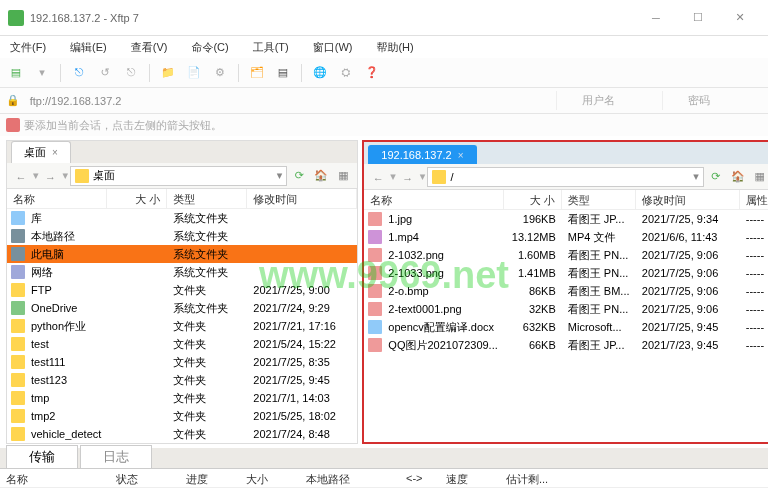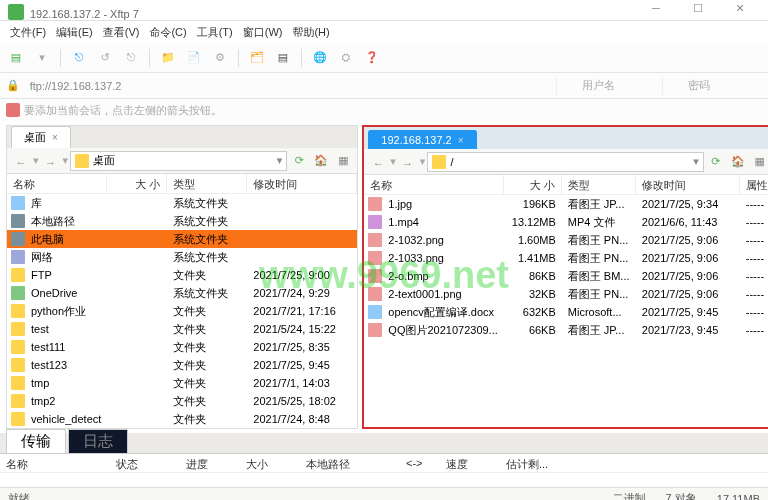--- a/index.html
+++ b/index.html
@@ -1,22 +1,22 @@
 <!DOCTYPE html>
 <html><head>
 <meta charset="utf-8">
 <style>
 *{box-sizing:border-box;margin:0;padding:0;font-family:"Microsoft YaHei","Segoe UI",sans-serif;font-size:11px}
 body{width:768px;height:500px;background:#f0f0f0;overflow:hidden;position:relative}
-.titlebar{height:21px;background:#fff;display:flex;align-items:flex-end;padding:0 8px;border-bottom:1px solid #e0e0e0}
+.titlebar{height:36px;background:#fff;display:flex;align-items:center;padding:0 8px;border-bottom:1px solid #e0e0e0}
 .titlebar .logo{width:16px;height:16px;background:#4caf50;border-radius:2px;margin-right:6px}
 .titlebar .title{flex:1;color:#666}
 .winbtns{display:flex;gap:2px}
 .winbtn{width:40px;height:24px;display:flex;align-items:center;justify-content:center;color:#888}
-.menubar{height:22px;background:#fff;display:flex;align-items:center;padding:0 6px;gap:2px}
+.menubar{height:22px;background:#fff;display:flex;align-items:center;padding:0 6px;gap:16px}
 .menubar span{padding:2px 4px;color:#333}
 .toolbar{height:30px;background:#fcfcfc;display:flex;align-items:center;padding:0 6px;gap:6px;border-bottom:1px solid #e5e5e5}
 .tbtn{width:20px;height:20px;display:flex;align-items:center;justify-content:center;color:#555;border-radius:2px}
 .tbtn.green{color:#4caf50}
 .tbtn.blue{color:#2196f3}
 .tbtn.orange{color:#ff9800}
 .tbtn.gray{color:#aaa}
 .addrbar{height:26px;background:#fcfcfc;display:flex;align-items:center;padding:0 6px;gap:6px;border-bottom:1px solid #e5e5e5}
 .addrbar .lock{color:#888}
 .addrbar .url{flex:1.5;color:#888;padding:2px 4px}
@@ -54,22 +54,22 @@
 .fico.doc{background:#90caf9}
 .col-name{flex:1.8}
 .col-size{width:60px;text-align:right}
 .w-size{width:58px;text-align:right}
 .col-type{width:80px}
 .w-type{width:74px}
 .col-date{width:110px}
 .w-date{width:104px}
 .w-attr{width:34px}
 .tx-tabs{height:20px;background:#eceae6;display:flex;align-items:flex-end;padding:0 6px;gap:2px}
-.txtab{padding:2px 14px;background:#fff;border:1px solid #ccc;border-bottom:none;font-size:15px}
-.txtab.inactive{background:#0f172a;color:#888}
+.txtab{padding:2px 22px;background:#fff;border:1px solid #ccc;border-bottom:none;font-size:13px}
+.txtab.inactive{background:#ffffff;color:#888}
 .tx-hdr{height:20px;background:#fff;display:flex;border-top:1px solid #ccc;border-bottom:1px solid #eee}
 .tx-hdr span{padding:3px 6px;color:#333}
 .tx-body{height:14px;background:#fff}
 .statusbar{height:22px;background:#f7f7f5;display:flex;align-items:center;padding:0 8px;gap:20px;border-top:1px solid #ddd;color:#555}
 .statusbar .sp{flex:1}
 .watermark{position:absolute;left:50%;top:55%;transform:translate(-50%,-50%);font-size:38px;color:rgba(0,200,0,0.35);font-weight:bold;pointer-events:none;font-family:Arial}
 .sep{width:1px;height:18px;background:#ddd;margin:0 2px}
 </style>
 </head>
 <body>

